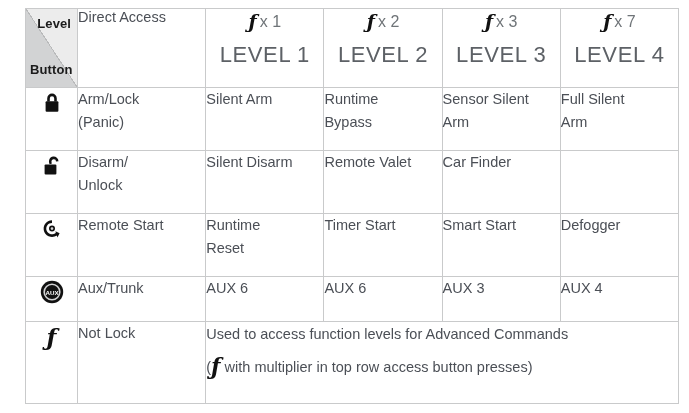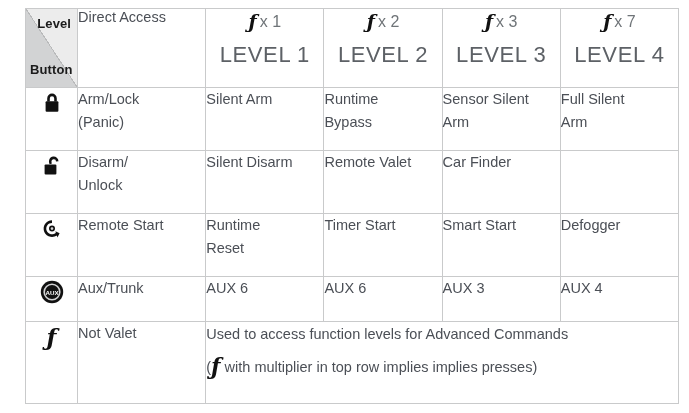--- a/index.html
+++ b/index.html
@@ -349,22 +349,22 @@
       </td>
     </tr>
 
     <tr>
       <td class="btncell">
         <span class="icon-box">
           <span class="icon-f">ƒ</span>
         </span>
       </td>
       <td class="txtcell plain">
-        <span class="note-line">Not Valet</span>
+        <span class="note-line">Not Lock</span>
       </td>
       <td class="note shade" colspan="4">
         <span class="note-line">Used to access function levels for Advanced Commands</span>
-        <span class="note-line"><span>(</span><span class="f-glyph lg">ƒ</span><span> with multiplier in top row implies implies presses)</span></span>
+        <span class="note-line"><span>(</span><span class="f-glyph lg">ƒ</span><span> with multiplier in top row access button presses)</span></span>
       </td>
     </tr>
   </tbody>
     </table>
 </div>
 
 </body></html>

